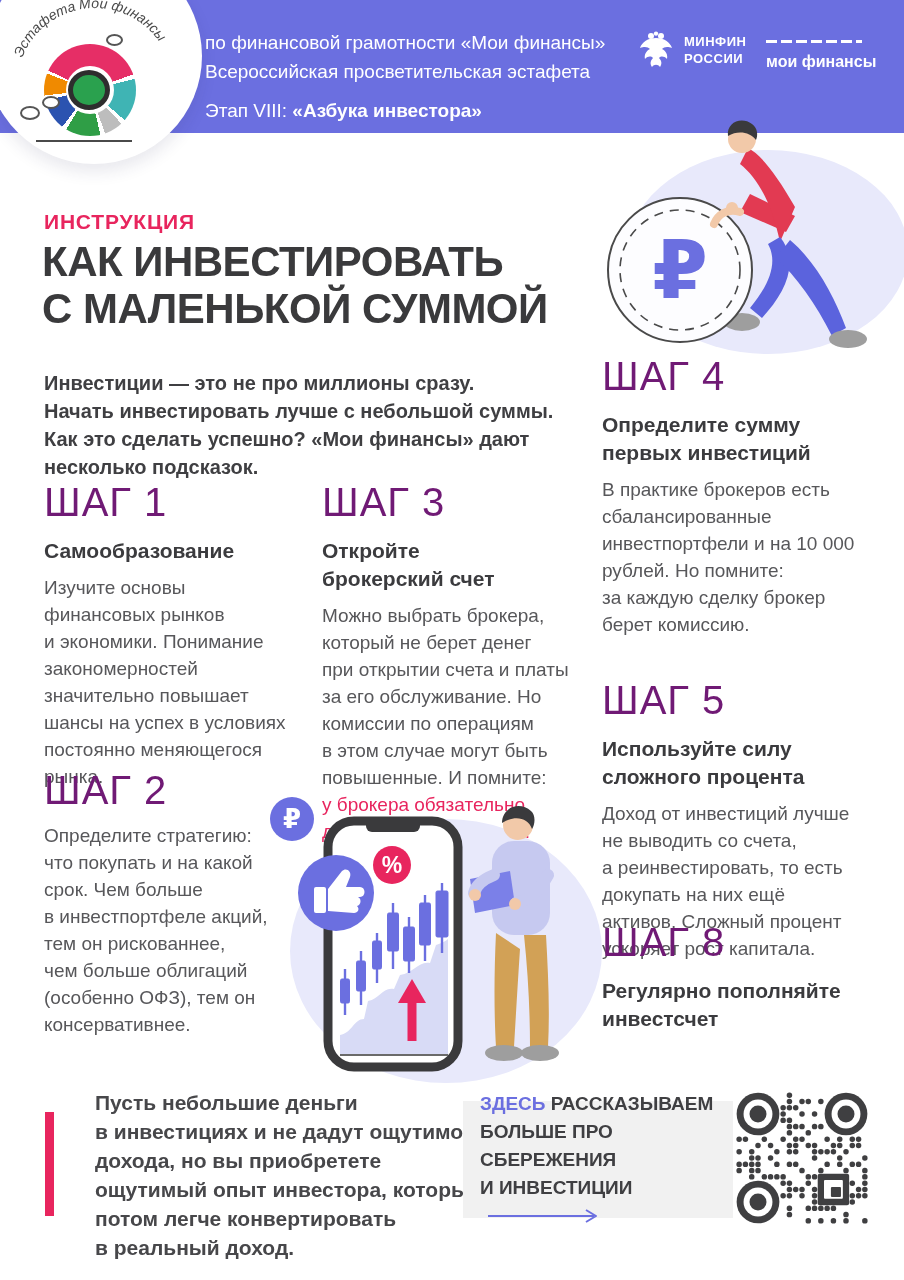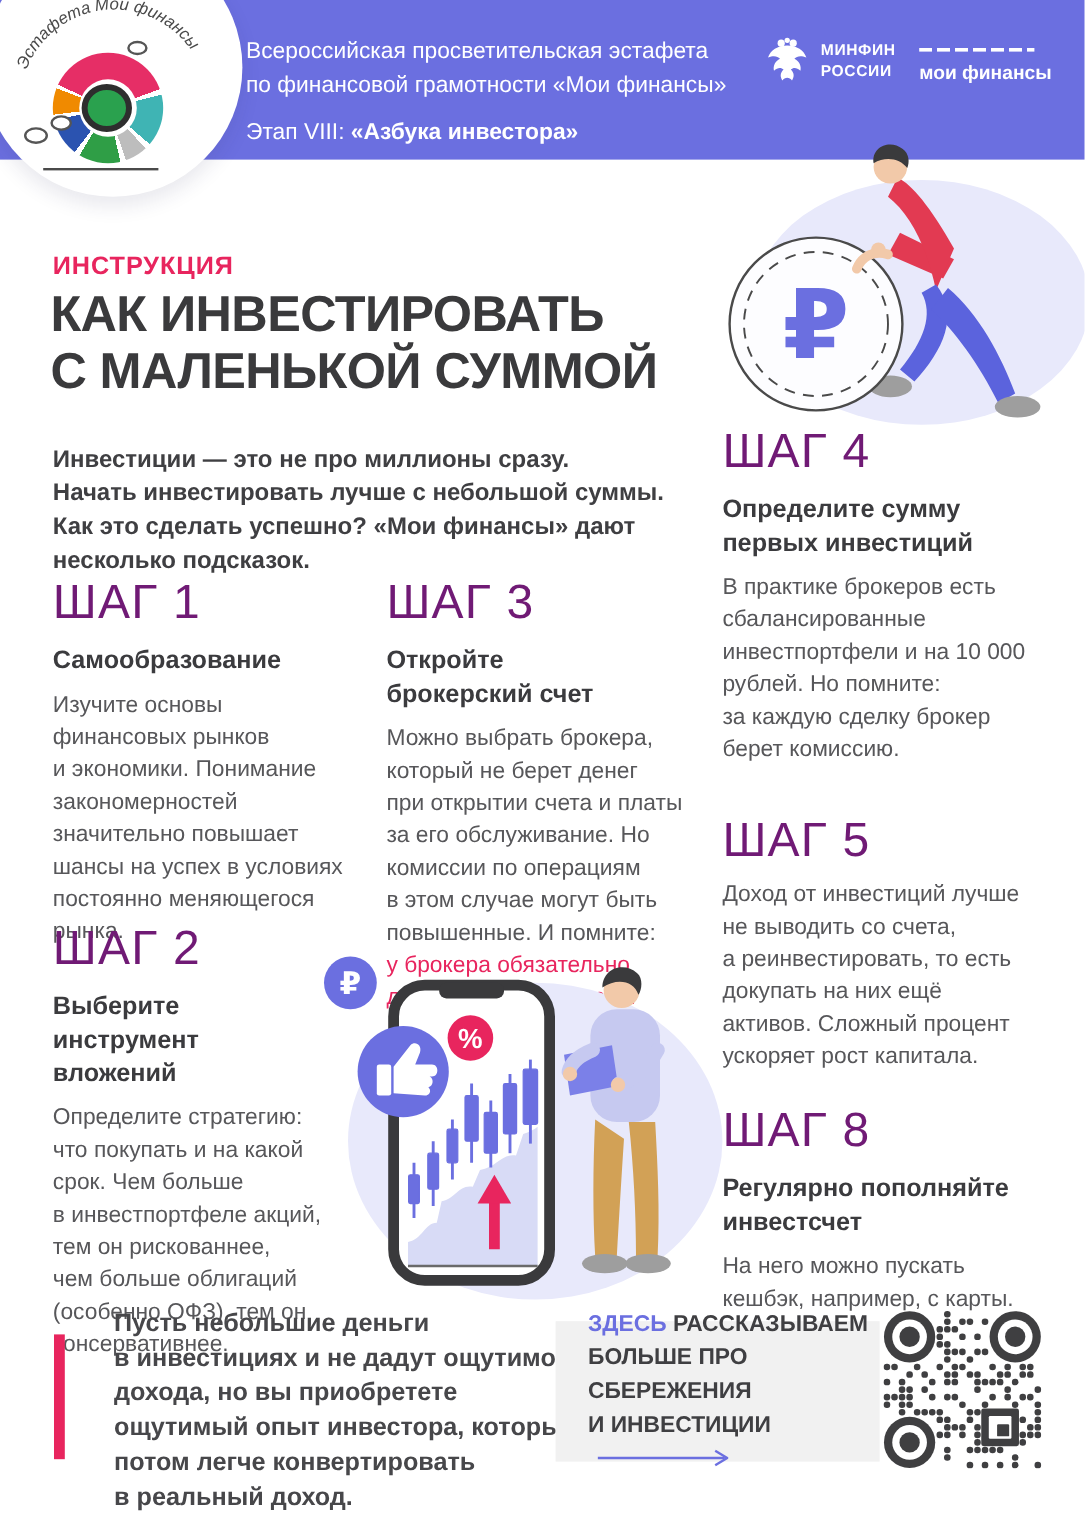--- a/index.html
+++ b/index.html
@@ -56,38 +56,38 @@
   .step6{left:602px;top:920px;width:296px;}
 
   
   .quote-bar{position:absolute;left:45px;top:1112px;width:9px;height:104px;background:#E8255E;}
   .quote-text{position:absolute;left:95px;top:1088px;width:390px;color:#47474A;
               font-size:21px;font-weight:700;line-height:29px;}
 
   
   .cta-box{position:absolute;left:463px;top:1101px;width:270px;height:117px;background:#F1F1F1;
            display:flex;align-items:center;}
-  .cta-text{padding-left:27px;color:#3F3F42;font-size:19px;font-weight:700;line-height:28px;}
+  .cta-text{padding-left:17px;color:#3F3F42;font-size:19px;font-weight:700;line-height:28px;}
   .cta-hl{color:#6B6FE0;}
   .cta-arrow{display:inline-block;vertical-align:-2px;margin-left:8px;}
   .qr{position:absolute;left:736px;top:1092px;width:132px;height:132px;background:#fff;}
 
   
   .illu-top{position:absolute;left:590px;top:112px;}
   .illu-mid{position:absolute;left:268px;top:783px;}
 </style>
 </head>
 <body>
 
 <div id="page">
 
   <div class="header">
     <div class="header-text">
+      <div class="header-line">по финансовой грамотности «Мои финансы»</div>
       <div class="header-line">Всероссийская просветительская эстафета</div>
-      <div class="header-line">по финансовой грамотности «Мои финансы»</div>
     </div>
     <div class="stage-line">
       <span>Этап VIII: </span><b>«Азбука инвестора»</b>
     </div>
 
     <div class="minfin">
       <svg width="36" height="40" viewBox="0 0 36 40">
         <g fill="#ffffff">
           <circle cx="13" cy="6" r="3"></circle>
             <circle cx="23" cy="6" r="3"></circle>
@@ -165,23 +165,20 @@
 и экономики. Понимание
 закономерностей
 значительно повышает
 шансы на успех в условиях
 постоянно меняющегося
 рынка.</div>
   </div>
 
   <div class="step step2">
     <div class="step-label">ШАГ 2</div>
-    <div class="step-title pre">Выберите
-инструмент
-вложений</div>
     <div class="step-body pre">Определите стратегию:
 что покупать и на какой
 срок. Чем больше
 в инвестпортфеле акций,
 тем он рискованнее,
 чем больше облигаций
 (особенно ОФЗ), тем он
 консервативнее.</div>
   </div>
 
@@ -208,34 +205,34 @@
     <div class="step-body pre">В практике брокеров есть
 сбалансированные
 инвестпортфели и на 10 000
 рублей. Но помните:
 за каждую сделку брокер
 берет комиссию.</div>
   </div>
 
   <div class="step step5">
     <div class="step-label">ШАГ 5</div>
+    <div class="step-title pre">Используйте силу
+сложного процента</div>
     <div class="step-body pre">Доход от инвестиций лучше
 не выводить со счета,
 а реинвестировать, то есть
 докупать на них ещё
 активов. Сложный процент
 ускоряет рост капитала.</div>
   </div>
 
   <div class="step step6">
     <div class="step-label">ШАГ 8</div>
     <div class="step-title pre">Регулярно пополняйте
 инвестсчет</div>
-    <div class="step-body pre">На него можно пускать
-кешбэк, например, с карты.</div>
   </div>
 
   <svg class="illu-mid" width="342" height="302" viewBox="0 0 342 302">
     <ellipse cx="178" cy="168" rx="156" ry="132" fill="#E8E9FB"></ellipse>
 
     <g>
       <rect x="60" y="38" width="130" height="246" rx="26" fill="#ffffff" stroke="#3A3A3C" stroke-width="9"></rect>
       <rect x="98" y="36" width="54" height="13" rx="6" fill="#3A3A3C"></rect>
 
       <path d="M72 272 L72 252 C84 250 86 236 96 236 L100 218 C112 216 114 204 126 206 L132 192 C146 190 150 178 162 180 L168 162 C174 160 178 158 180 156 L180 272 Z" fill="#D8DBF6"></path>

